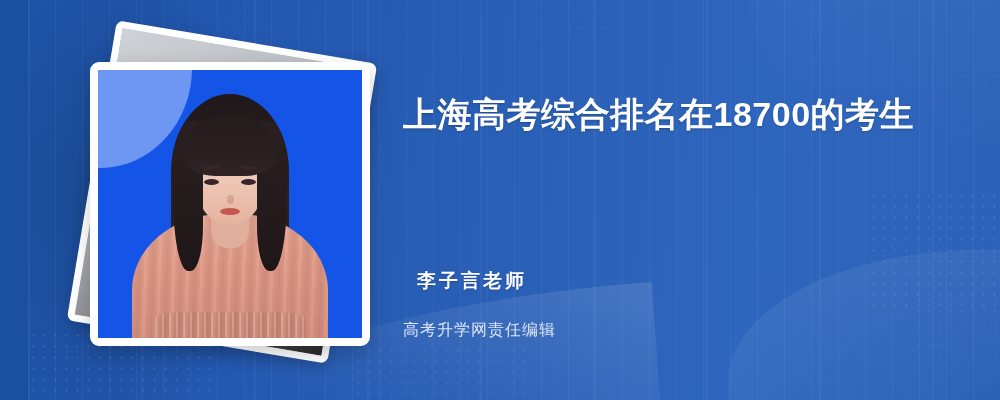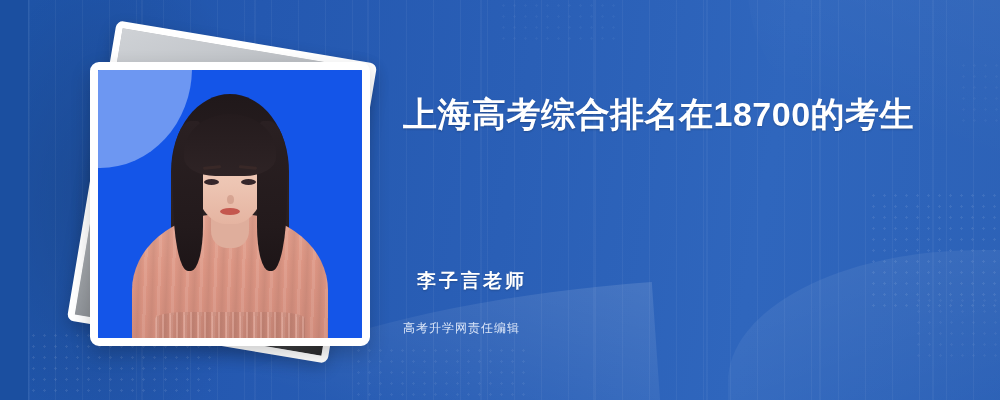--- a/index.html
+++ b/index.html
@@ -258,21 +258,21 @@
     font-size: 19px;
     font-weight: bold;
     letter-spacing: 3px;
     text-shadow: 0 1px 2px rgba(0,0,0,0.20);
   }
   .byrole {
     position: absolute;
     left: 0px;
     top: 320px;
     color: #dbe6f8;
-    font-size: 12px;
+    font-size: 16px;
     font-weight: normal;
     letter-spacing: 1px;
   }
 </style>
 </head>
 <body>
 
 <div id="banner">
 
   <div class="bg-vlines"></div>

